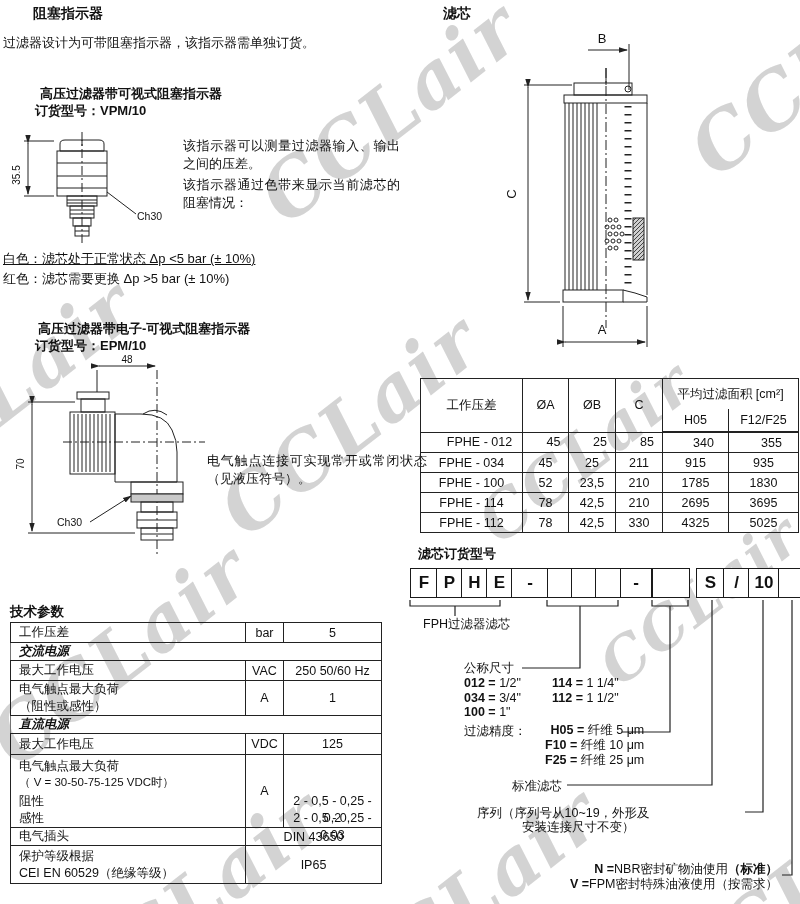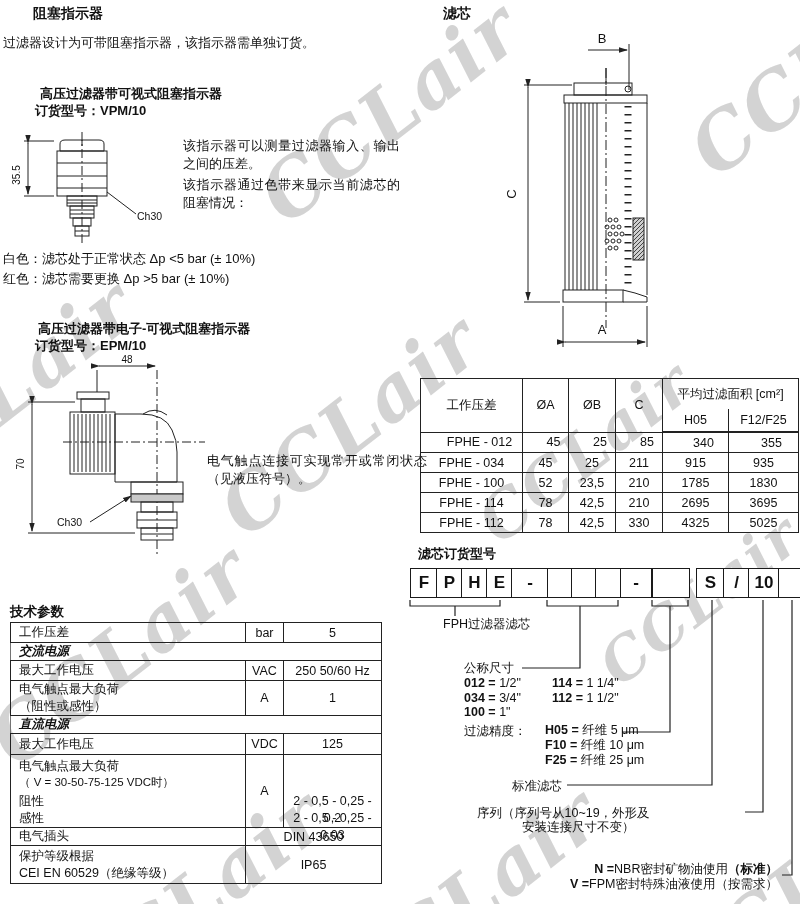--- a/index.html
+++ b/index.html
@@ -92,21 +92,21 @@
       <line x1="18" y1="13" x2="18" y2="64" marker-start="url(#ar)" marker-end="url(#ar)"></line>
 
       <line x1="97" y1="62" x2="126" y2="84"></line>
     </g>
     <text x="10" y="45" font-size="10" text-anchor="middle" transform="rotate(-90 10 45)">35.5</text>
     <text x="127" y="90" font-size="10.5">Ch30</text>
   </svg>
 
   <div class="abs z body" style="left:183px;top:137px;width:217px;">该指示器可以测量过滤器输入、输出之间的压差。</div>
   <div class="abs z body" style="left:183px;top:176px;width:217px;">该指示器通过色带来显示当前滤芯的阻塞情况：</div>
-  <div class="abs z status" style="left:3px;top:250px;">白色：滤芯处于正常状态 Δp &lt;5 bar (± 10%)</div>
+  <div class="abs z status" style="left:3px;top:250px;text-decoration:underline;">白色：滤芯处于正常状态 Δp &lt;5 bar (± 10%)</div>
   <div class="abs z status" style="left:3px;top:270px;">红色：滤芯需要更换 Δp &gt;5 bar (± 10%)</div>
 
   <div class="abs z h2" style="left:38px;top:320px;">高压过滤器带电子-可视式阻塞指示器</div>
   <div class="abs z h2" style="left:35px;top:337px;">
     <span>订货型号：</span><span>EPM/10</span>
   </div>
 
   <svg class="abs z" style="left:15px;top:352px;" width="195" height="205" viewBox="0 0 195 205">
     <g stroke="#222" stroke-width="1" fill="none">
       <line x1="142" y1="18" x2="142" y2="202" stroke-dasharray="9 3 2 3"></line>
@@ -357,35 +357,35 @@
     <g stroke="#222" stroke-width="1.2" fill="none">
       <path d="M10,2 V8 H100 V2 M55,8 V18"></path>
       <path d="M147,2 V8 H218 V2 M180,8 V70 H122"></path>
       <path d="M252,2 V8 H288 V2 M270,8 V134 H222"></path>
       <path d="M312,2 V187 H167"></path>
       <path d="M363,2 V214 H345"></path>
       <path d="M392,2 V277 H382"></path>
     </g>
   </svg>
 
-  <div class="ann" style="left:423px;top:616px;margin-left:20px;">FPH过滤器滤芯</div>
+  <div class="ann" style="left:423px;top:616px;">FPH过滤器滤芯</div>
 
   <div class="ann" style="left:464px;top:660px;">公称尺寸</div>
   <div class="ann" style="left:464px;top:676px;line-height:14.5px;">
     <div><b>012 =</b> <span>1/2"</span></div>
     <div><b>034 =</b> <span>3/4"</span></div>
     <div><b>100 =</b> <span>1"</span></div>
   </div>
   <div class="ann" style="left:552px;top:676px;line-height:14.5px;">
     <div><b>114 =</b> <span>1 1/4"</span></div>
     <div><b>112 =</b> <span>1 1/2"</span></div>
   </div>
 
   <div class="ann" style="left:464px;top:723px;">过滤精度：</div>
-  <div class="ann" style="left:545px;top:723px;line-height:15px;">
+  <div class="ann" style="left:545px;top:723px;line-height:15px;text-align:right;">
     <div><b>H05 =</b> <span>纤维 5 μm</span></div>
     <div><b>F10 =</b> <span>纤维 10 μm</span></div>
     <div><b>F25 =</b> <span>纤维 25 μm</span></div>
   </div>
 
   <div class="ann" style="left:512px;top:778px;">标准滤芯</div>
 
   <div class="ann" style="left:477px;top:805px;">序列（序列号从10~19，外形及</div>
   <div class="ann" style="left:522px;top:819px;">安装连接尺寸不变）</div>
 

